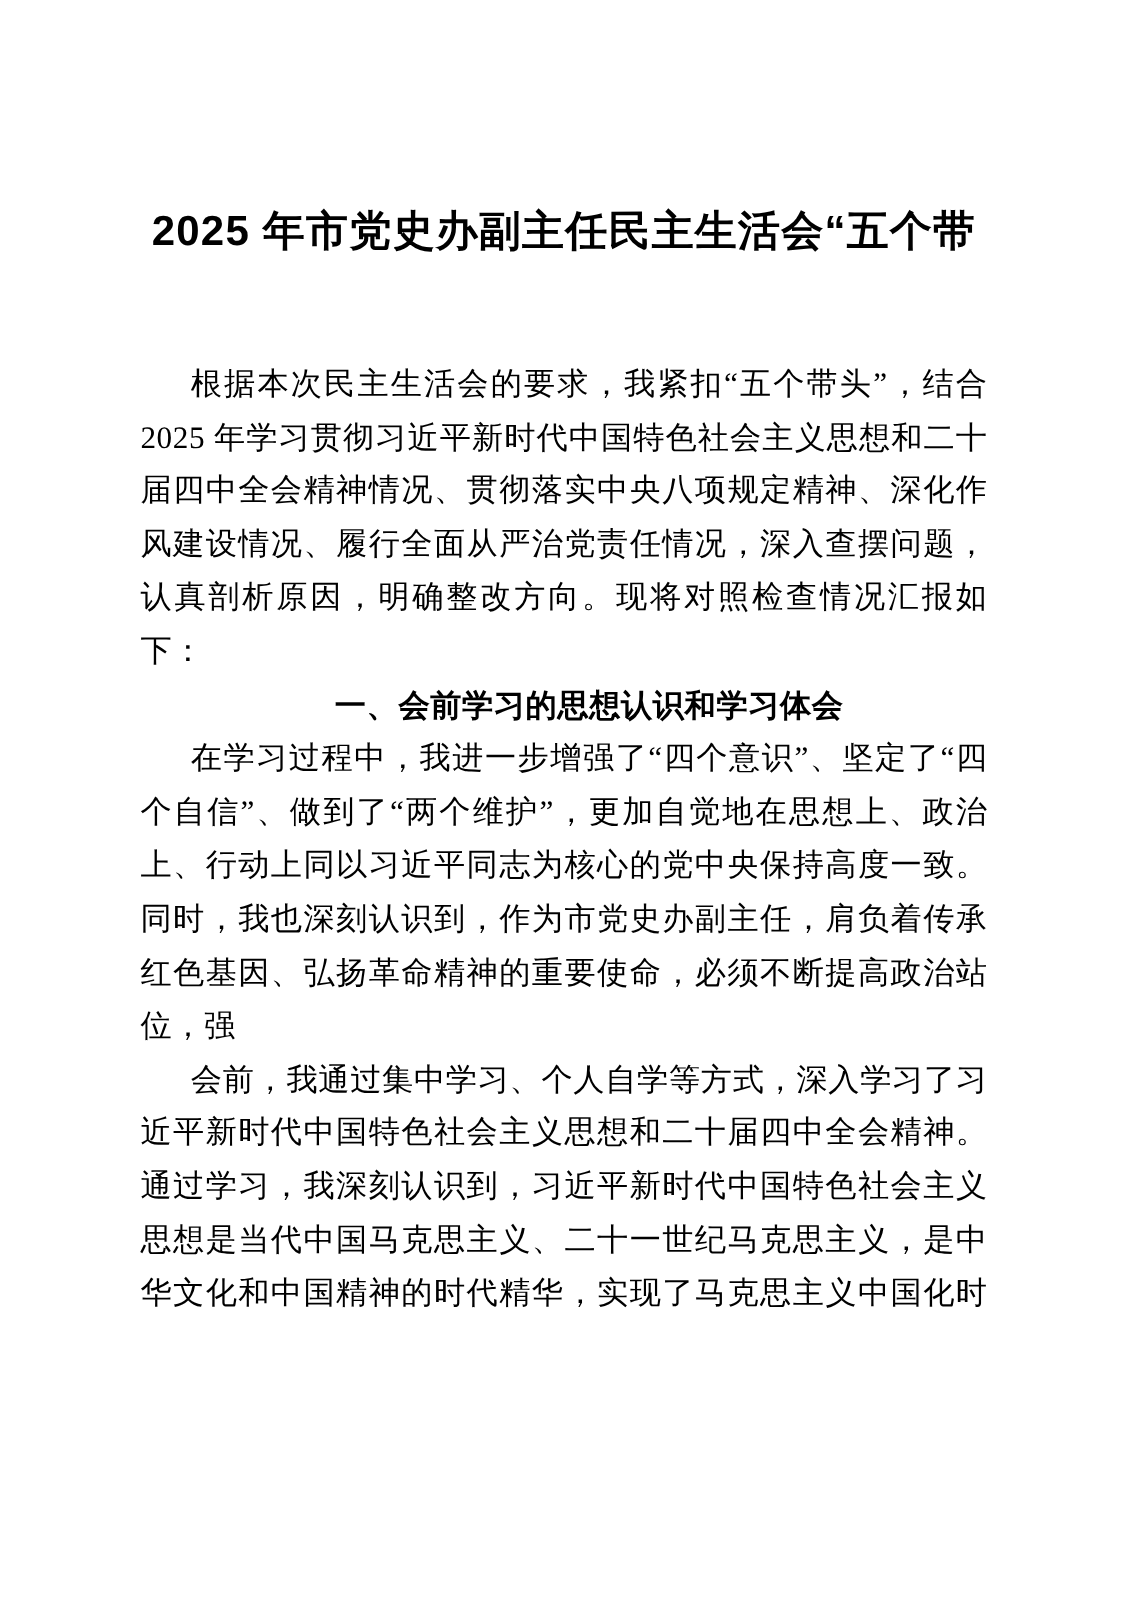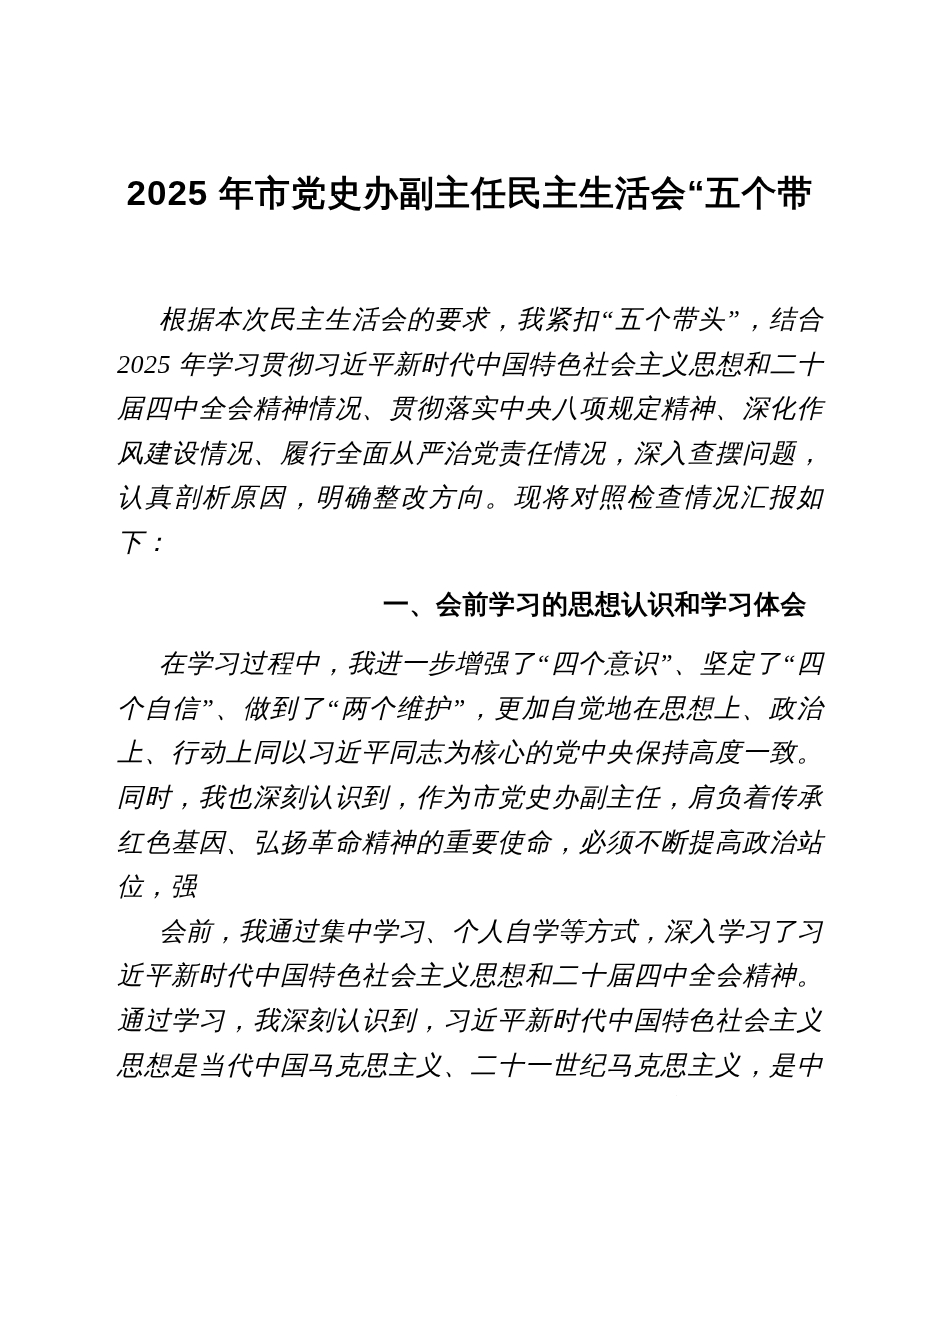--- a/index.html
+++ b/index.html
@@ -36,29 +36,28 @@
   }
   p.body-para {
     margin: 0;
     font-family: "Liberation Serif", serif;
     font-size: 26px;
     line-height: 44.6px;
     text-align: justify;
     text-indent: 42px;
     letter-spacing: 0.5px;
     color: #000000;
-    font-style: italic;
   }
   p.heading-para {
-    margin: 16px;
+    margin: 0;
     font-family: "Liberation Sans", sans-serif;
     font-weight: bold;
     font-size: 26px;
     line-height: 44.6px;
-    text-align: right;
+    text-align: center;
     text-indent: 42px;
     letter-spacing: 0.5px;
     color: #000000;
   }
 </style>
 </head>
 <body>
 
 <div class="page">
 

